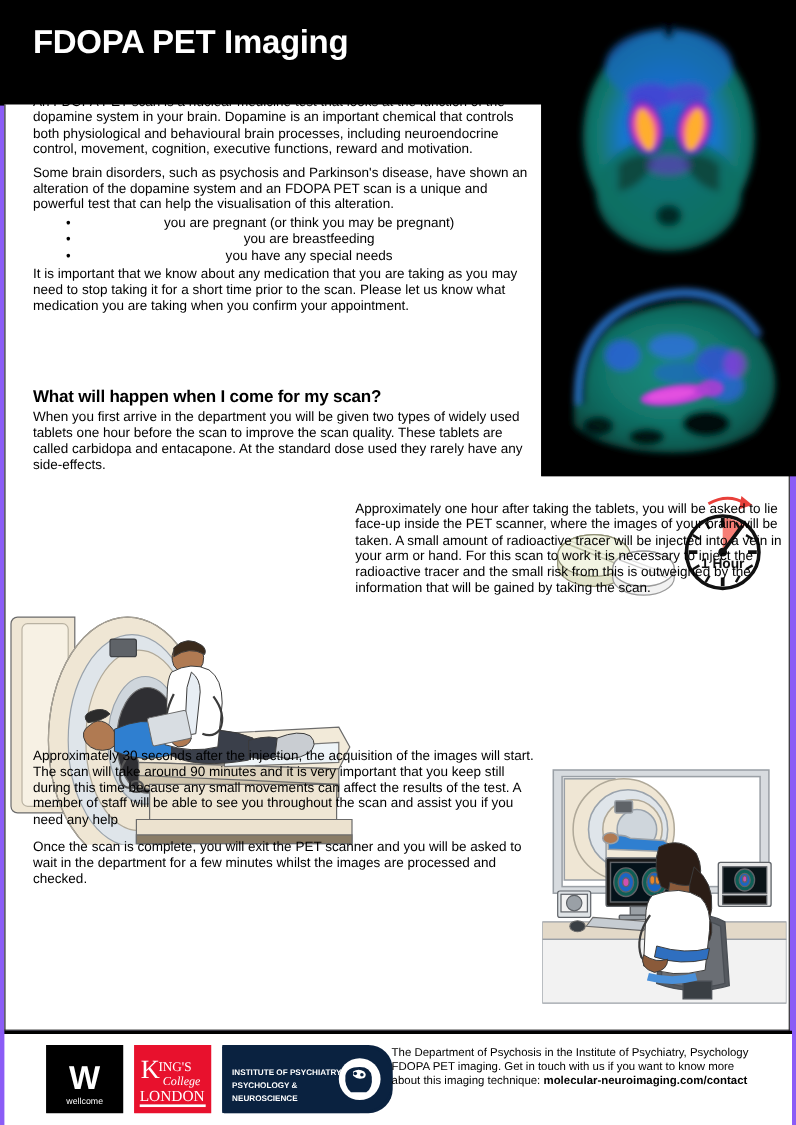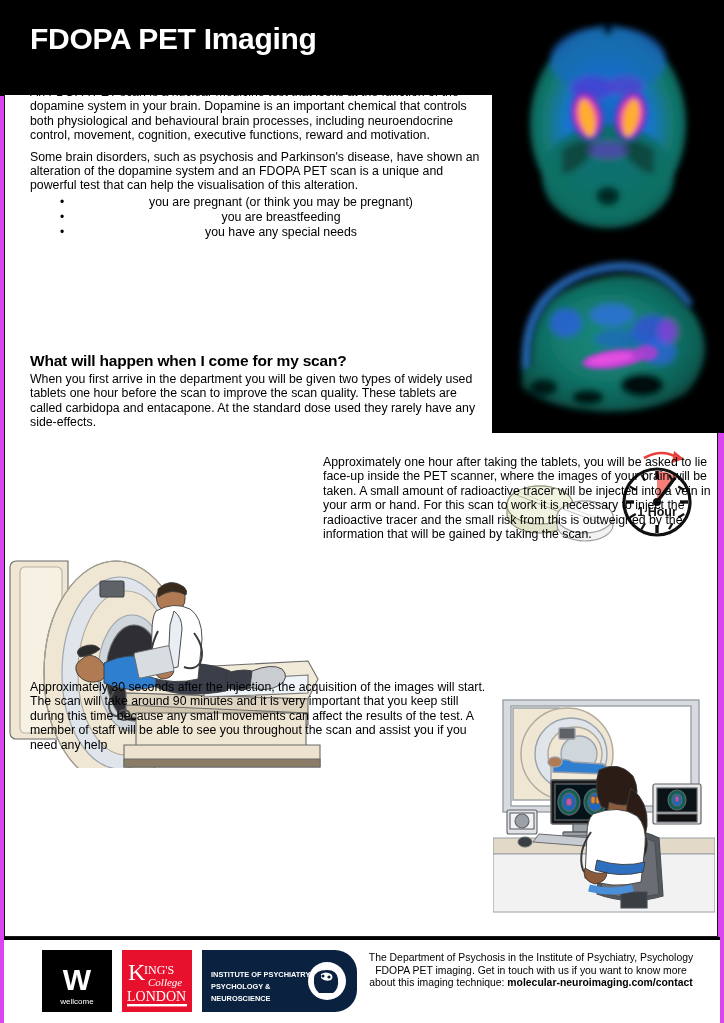--- a/index.html
+++ b/index.html
@@ -4,21 +4,21 @@
 <title>FDOPA PET Imaging</title>
 <style>
   html,body{margin:0;padding:0;}
   body{
     width:724px;height:1023px;
     background:#ffffff;
     font-family:"Liberation Sans","DejaVu Sans",sans-serif;
     color:#000000;
     overflow:hidden;
   }
-  .poster{position:relative;width:724px;height:1023px;background:#d946ef;overflow:hidden;}
+  .poster{position:relative;width:724px;height:1023px;background:#8b5cf6;overflow:hidden;}
 
   
   .header-band{
     position:absolute;left:0;top:0;width:724px;height:96px;background:#000;
   }
   .poster-title{
     position:absolute;left:30px;top:22px;
     font-size:30px;font-weight:bold;color:#fff;letter-spacing:-0.3px;
     white-space:nowrap;
   }
@@ -65,21 +65,21 @@
   .footer{position:absolute;left:4px;top:940px;width:716px;height:83px;background:#fff;}
   .logo-row{position:absolute;left:38px;top:10px;display:flex;align-items:flex-start;gap:10px;}
   .logo-wellcome{width:70px;height:62px;background:#000;position:relative;}
   .logo-kcl{width:70px;height:62px;background:#e8112d;position:relative;}
   .logo-ioppn{width:155px;height:62px;background:#0a2240;border-radius:2px 22px 22px 2px;position:relative;}
   .footer-text{
     position:absolute;left:352px;top:12px;width:350px;
     font-size:10.4px;line-height:12.6px;color:#000;
   }
   .footer-text b{font-weight:bold;}
-  .fx{display:block;text-align:center;}
+  .fx{display:block;}
 </style>
 </head>
 <body>
 
 <div class="poster">
 
   <div class="header-band"></div>
   <div class="poster-title">FDOPA PET Imaging</div>
 
   <div class="frame"></div>
@@ -177,20 +177,21 @@
     <p class="sec-p">An FDOPA PET scan is a nuclear medicine test that looks at the function of the dopamine system in your brain. Dopamine is an important chemical that controls both physiological and behavioural brain processes, including neuroendocrine control, movement, cognition, executive functions, reward and motivation.</p>
     <p class="sec-p">Some brain disorders, such as psychosis and Parkinson's disease, have shown an alteration of the dopamine system and an FDOPA PET scan is a unique and powerful test that can help the visualisation of this alteration.</p>
   </div>
 
   <div class="sec sec2">
     <ul class="sec-l">
       <li>you are pregnant (or think you may be pregnant)</li>
       <li>you are breastfeeding</li>
       <li>you have any special needs</li>
     </ul>
+    <p class="sec-p">It is important that we know about any medication that you are taking as you may need to stop taking it for a short time prior to the scan. Please let us know what medication you are taking when you confirm your appointment.</p>
   </div>
 
   <div class="sec sec3">
     <h2 class="sec-h">What will happen when I come for my scan?</h2>
     <p class="sec-p">When you first arrive in the department you will be given two types of widely used tablets one hour before the scan to improve the scan quality. These tablets are called carbidopa and entacapone. At the standard dose used they rarely have any side-effects.</p>
   </div>
 
   <div class="pill-group">
     <svg width="120" height="92" viewBox="0 0 120 92">
       <g stroke="#8e8e74" stroke-width="1.1">
@@ -285,20 +286,21 @@
         <path d="M150 78 q-10 20 -6 34 q4 8 14 6" fill="none" stroke="#3b3b3b" stroke-width="2"></path>
         <path d="M186 80 q12 16 6 30 q-6 8 -16 4" fill="none" stroke="#3b3b3b" stroke-width="2"></path>
         <path d="M148 112 q10 8 18 6 q-2 8 -12 8 q-10 -4 -6 -14 z" fill="#b07a52"></path>
         <rect x="128" y="96" width="36" height="26" rx="2" fill="#d8dde2" stroke="#6b6b6b" transform="rotate(-12 146 109)"></rect>
       </g>
     </svg>
   </div>
 
   <div class="sec sec5">
     <p class="sec-p" style="margin-bottom:11px">Approximately 30 seconds after the injection, the acquisition of the images will start. The scan will take around 90 minutes and it is very important that you keep still during this time because any small movements can affect the results of the test. A member of staff will be able to see you throughout the scan and assist you if you need any help</p>
+    <p class="sec-p">Once the scan is complete, you will exit the PET scanner and you will be asked to wait in the department for a few minutes whilst the images are processed and checked.</p>
   </div>
 
   <div class="control-ill">
     <svg width="222" height="224" viewBox="0 0 222 224">
       <rect x="0" y="0" width="222" height="224" fill="#ffffff"></rect>
 
       <g stroke="#9aa0a6" stroke-width="1.4">
         <rect x="10" y="8" width="196" height="112" fill="#d7dbdf"></rect>
         <rect x="18" y="14" width="180" height="100" fill="#ffffff"></rect>
 

